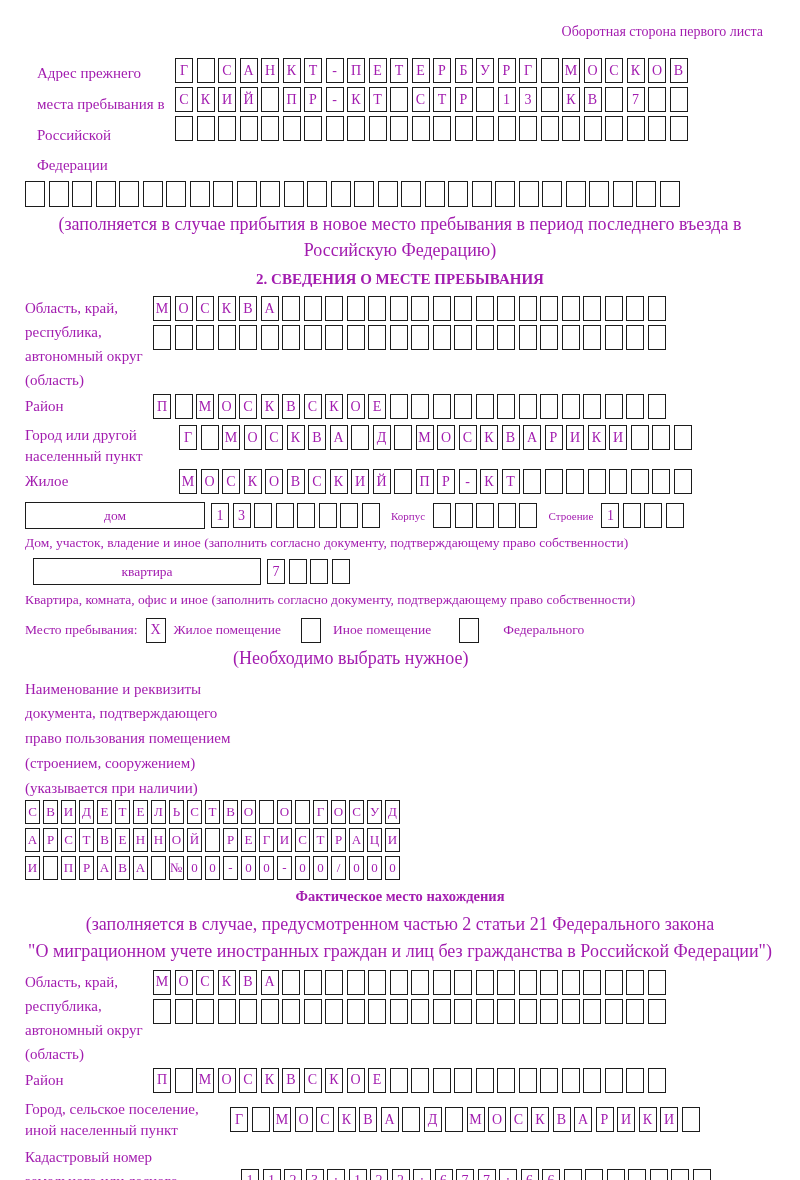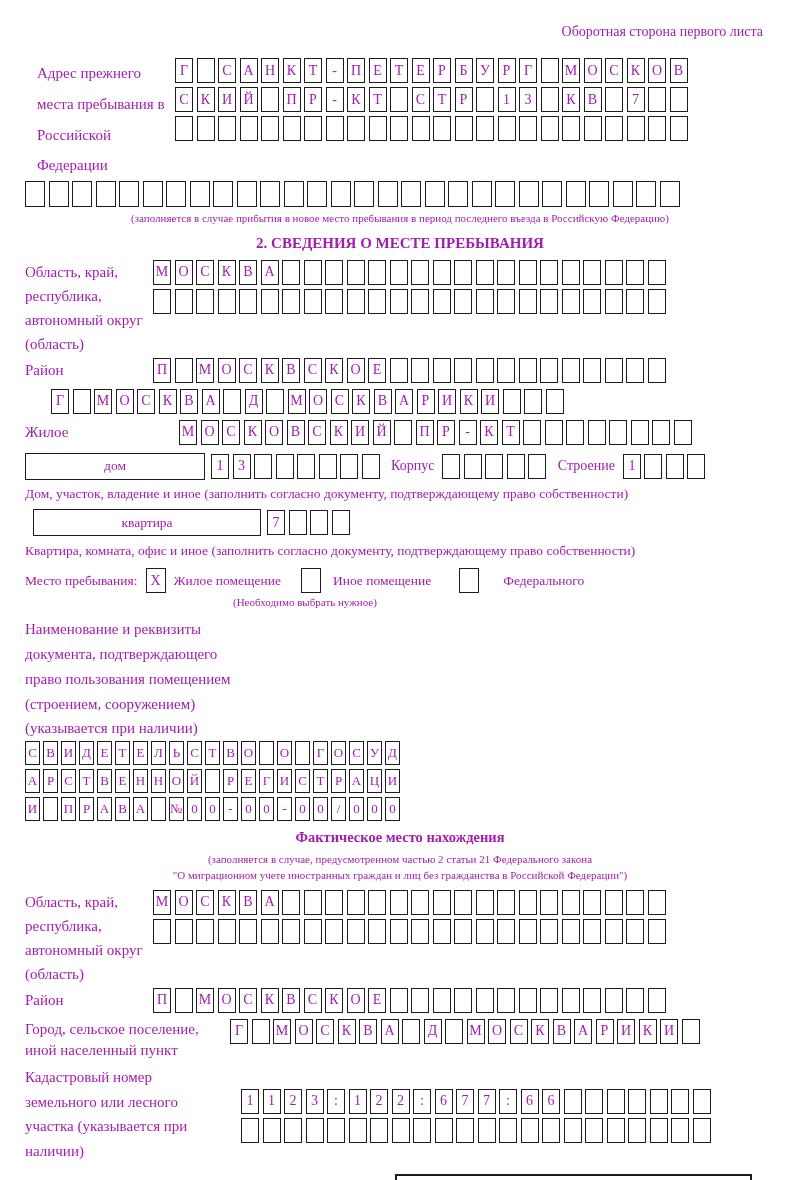--- a/index.html
+++ b/index.html
@@ -23,30 +23,30 @@
   .cellrow { display:flex; margin-bottom:4px; }
   .cell {
     display:inline-flex; align-items:center; justify-content:center;
     width:18px; height:25px; flex:0 0 auto;
     border:1.6px solid #1c1c1c; margin-right:3.5px;
     font-size:14px;
   }
   .cellrow.wide .cell { width:20px; height:26px; }
   .cellrow.small .cell { width:15px; height:24px; margin-right:3px; font-size:13px; }
 
-  .note { text-align:center; font-size:11px; line-height:1.45; }
+  .note { text-align:center; font-size:18px; line-height:1.45; }
   .sec-title { text-align:center; font-weight:bold; font-size:15px; }
 
   .named-rect {
     border:1.6px solid #1c1c1c; height:27px;
     display:flex; align-items:center; justify-content:center;
     font-size:13.5px; flex:0 0 auto;
   }
   .inline-row { display:flex; align-items:center; }
-  .inline-lbl { font-size:14px; margin:0 8px; }
+  .inline-lbl { font-size:11px; margin:0 8px; }
   .caption { font-size:13.5px; line-height:1.35; }
 
   .checkbox {
     display:inline-flex; align-items:center; justify-content:center;
     width:20px; height:25px; border:1.6px solid #1c1c1c;
     font-size:14px; flex:0 0 auto;
   }
   .opt-lbl { font-size:13.5px; }
 
   .stamp-box {
@@ -263,20 +263,21 @@
           <span class="cell"></span>
           <span class="cell"></span>
           <span class="cell"></span>
           <span class="cell"></span>
           <span class="cell"></span>
         </div>
     </div>
   </div>
 
   <div class="field" style="margin-top:2px;">
+    <div class="lbl" style="width:128px; line-height:1.4;">Город или другой населенный пункт</div>
     <div class="rows" style="padding-left:26px;">
       <div class="cellrow">
           <span class="cell">Г</span>
           <span class="cell"></span>
           <span class="cell">М</span>
           <span class="cell">О</span>
           <span class="cell">С</span>
           <span class="cell">К</span>
           <span class="cell">В</span>
           <span class="cell">А</span>
@@ -546,21 +547,21 @@
           <span class="cell"></span>
           <span class="cell"></span>
           <span class="cell"></span>
           <span class="cell"></span>
           <span class="cell"></span>
           <span class="cell"></span>
         </div>
     </div>
   </div>
 
-  <div class="field" style="margin-top:2px; align-items:flex-start;">
+  <div class="field" style="margin-top:2px; align-items:center;">
     <div class="lbl" style="width:205px; line-height:1.4;">Город, сельское поселение, иной населенный пункт</div>
     <div class="rows">
       <div class="cellrow" style="margin-bottom:0;">
           <span class="cell">Г</span>
           <span class="cell"></span>
           <span class="cell">М</span>
           <span class="cell">О</span>
           <span class="cell">С</span>
           <span class="cell">К</span>
           <span class="cell">В</span>

